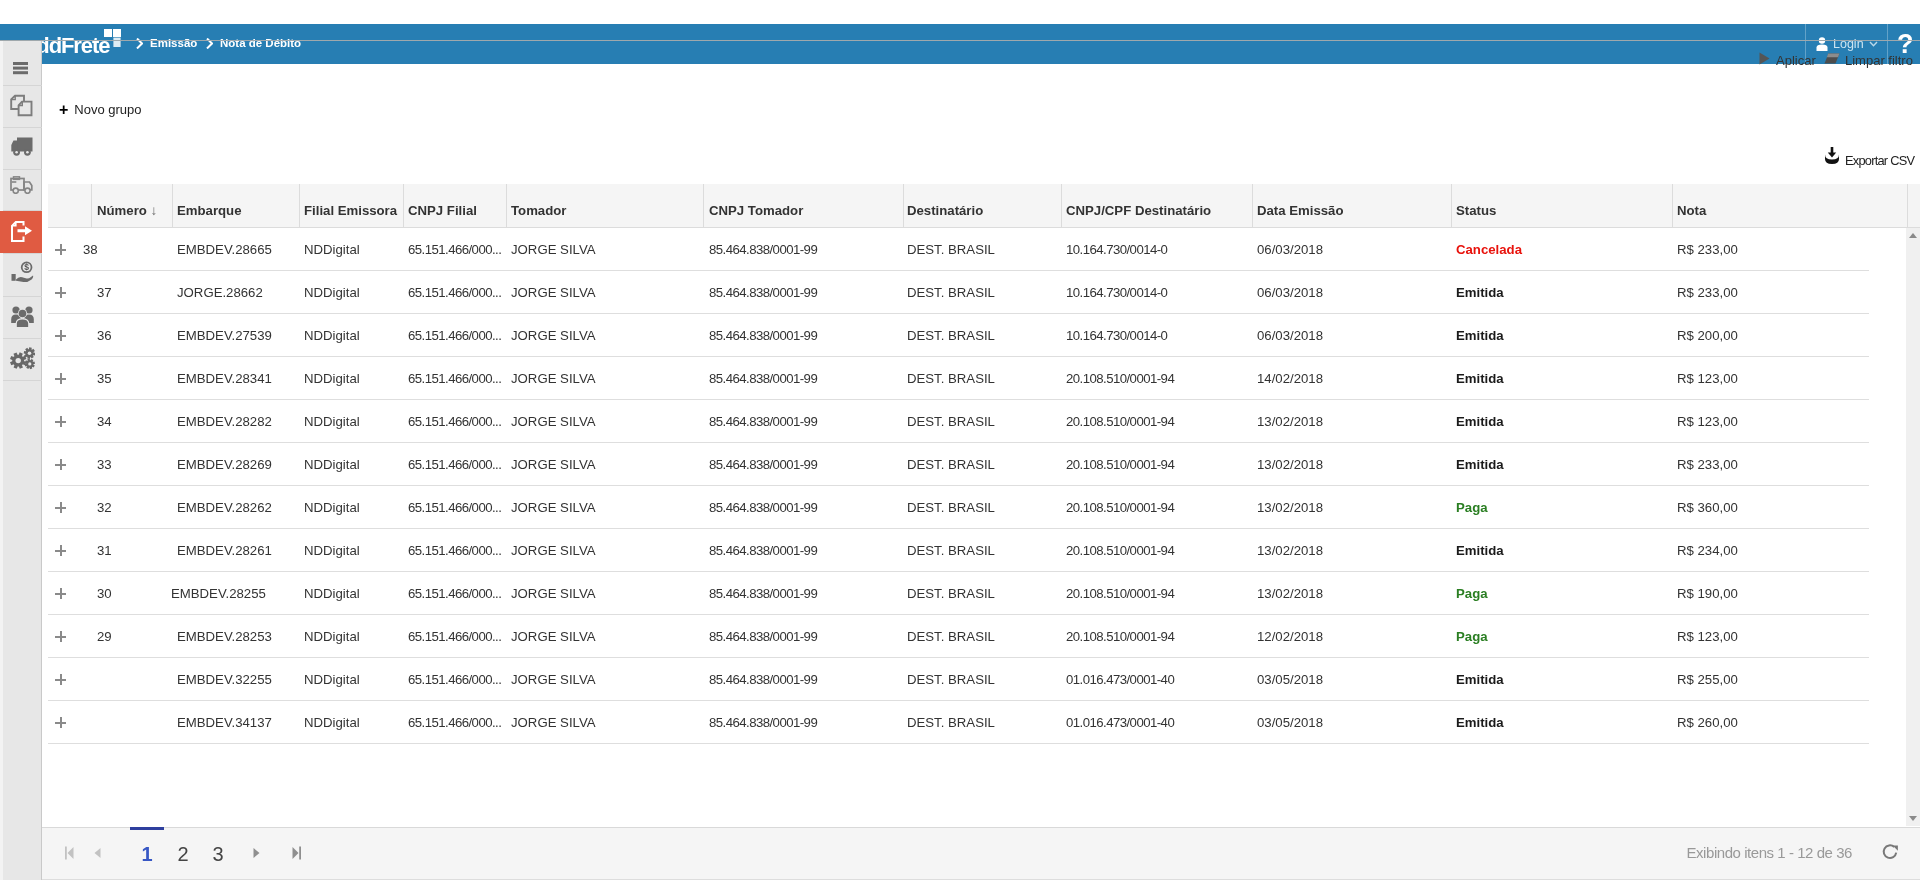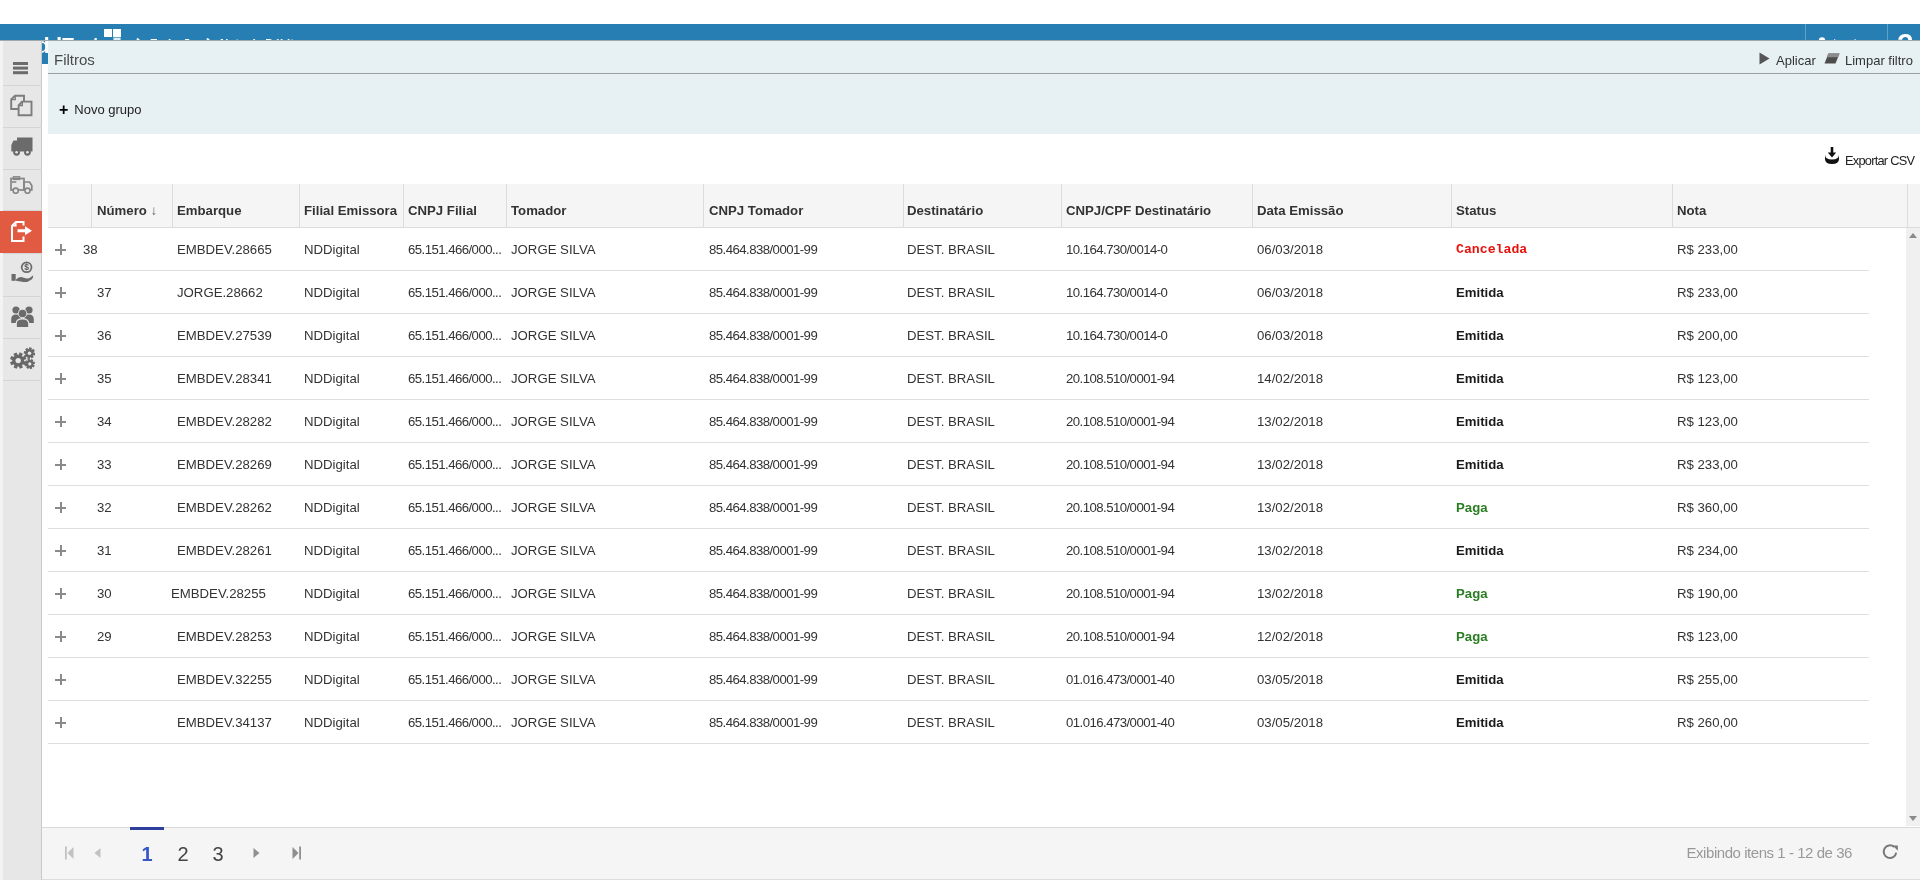--- a/index.html
+++ b/index.html
@@ -24,21 +24,21 @@
 #export{position:absolute;left:1845px;top:153px;font-size:12.8px;color:#222;white-space:nowrap;letter-spacing:-0.75px;}
 #ghead{position:absolute;left:48px;top:184px;width:1859px;height:44px;background:#f5f5f5;
  border-bottom:1px solid #dcdcdc;box-sizing:border-box;}
 #ghead > span{position:absolute;top:19px;font-size:13.2px;font-weight:bold;color:#333;margin-left:-48px;white-space:nowrap;}
 #ghead .arr{position:static;margin:0;font-weight:normal;color:#666;font-size:13.5px;}
 .hsep{position:absolute;top:0;width:1px;height:43px;background:#dcdcdc;margin-left:-48px;}
 #gheadsp{position:absolute;left:1907px;top:184px;width:13px;height:44px;background:#f4f4f4;border-bottom:1px solid #dcdcdc;border-left:1px solid #dcdcdc;box-sizing:border-box;}
 .row{position:absolute;left:48px;width:1821px;height:43px;background:#fff;border-bottom:1px solid #dedede;box-sizing:border-box;}
 .row span{position:absolute;top:14px;font-size:13.2px;color:#333;margin-left:-48px;white-space:nowrap;}
 .row .cn{letter-spacing:-0.55px;}
-.row .st-red{color:#e8120c;font-weight:bold;font-family:Liberation Mono, monospace;}
+.row .st-red{color:#e8120c;font-weight:bold;}
 .row .st-dark{color:#1a1a1a;font-weight:bold;}
 .row .st-green{color:#2a7e22;font-weight:bold;}
 .plus{position:absolute;left:7px;top:16px;width:11px;height:11px;}
 .plus i{position:absolute;left:0;top:4.5px;width:11px;height:2px;background:#8a8a8a;}
 .plus b{position:absolute;left:4.5px;top:0;width:2px;height:11px;background:#8a8a8a;}
 #sbar{position:absolute;left:1906px;top:228px;width:14px;height:598px;background:#f0f0f0;}
 #pager{position:absolute;left:42px;top:827px;width:1878px;height:53px;background:#f5f5f5;
  border-top:1px solid #d9d9d9;border-bottom:1px solid #ddd;box-sizing:border-box;}
 #pgind{position:absolute;left:130px;top:827px;width:34px;height:3px;background:#2e3f9e;}
 .pnum{position:absolute;top:843px;width:34px;text-align:center;font-size:20px;color:#444;}
@@ -169,24 +169,20 @@
         <rect x="18.6" y="12.8" width="2.4" height="4.0" transform="rotate(120 19.8 17.9)"></rect>
         <rect x="18.6" y="12.8" width="2.4" height="4.0" transform="rotate(165 19.8 17.9)"></rect>
         <rect x="18.6" y="12.8" width="2.4" height="4.0" transform="rotate(210 19.8 17.9)"></rect>
         <rect x="18.6" y="12.8" width="2.4" height="4.0" transform="rotate(255 19.8 17.9)"></rect>
         <rect x="18.6" y="12.8" width="2.4" height="4.0" transform="rotate(300 19.8 17.9)"></rect>
         <rect x="18.6" y="12.8" width="2.4" height="4.0" transform="rotate(345 19.8 17.9)"></rect>
       </g>
       <circle cx="19.8" cy="17.9" r="1.6" fill="#e7e7e7"></circle>
     </svg>
 
-<div id="fpanel">
- <div class="title">Filtros</div>
- <div class="divider"></div>
-</div>
 <svg class="abs" style="left:1759px;top:52px" width="11" height="13" viewBox="0 0 11 13">
       <path d="M0.5 0.5 L10.5 6.5 L0.5 12.5 Z" fill="#555"></path>
     </svg>
 <div class="abs" style="left:1776px;top:53px;font-size:13px;color:#333">Aplicar</div>
 <svg class="abs" style="left:1824px;top:53px" width="16" height="11" viewBox="0 0 16 11">
   <path d="M4.5 0.5 L15.5 0.5 L11.5 10.5 L0.5 10.5 Z" fill="#4d4d4d"></path>
   <path d="M4.2 0.5 L15.5 0.5 L14 4.2 L2.8 4.2 Z" fill="#8c8c8c"></path>
 </svg>
 <div class="abs" style="left:1845px;top:53px;font-size:13px;color:#333">Limpar filtro</div>
 <div id="novo"><span class="pl">+</span>Novo grupo</div>

